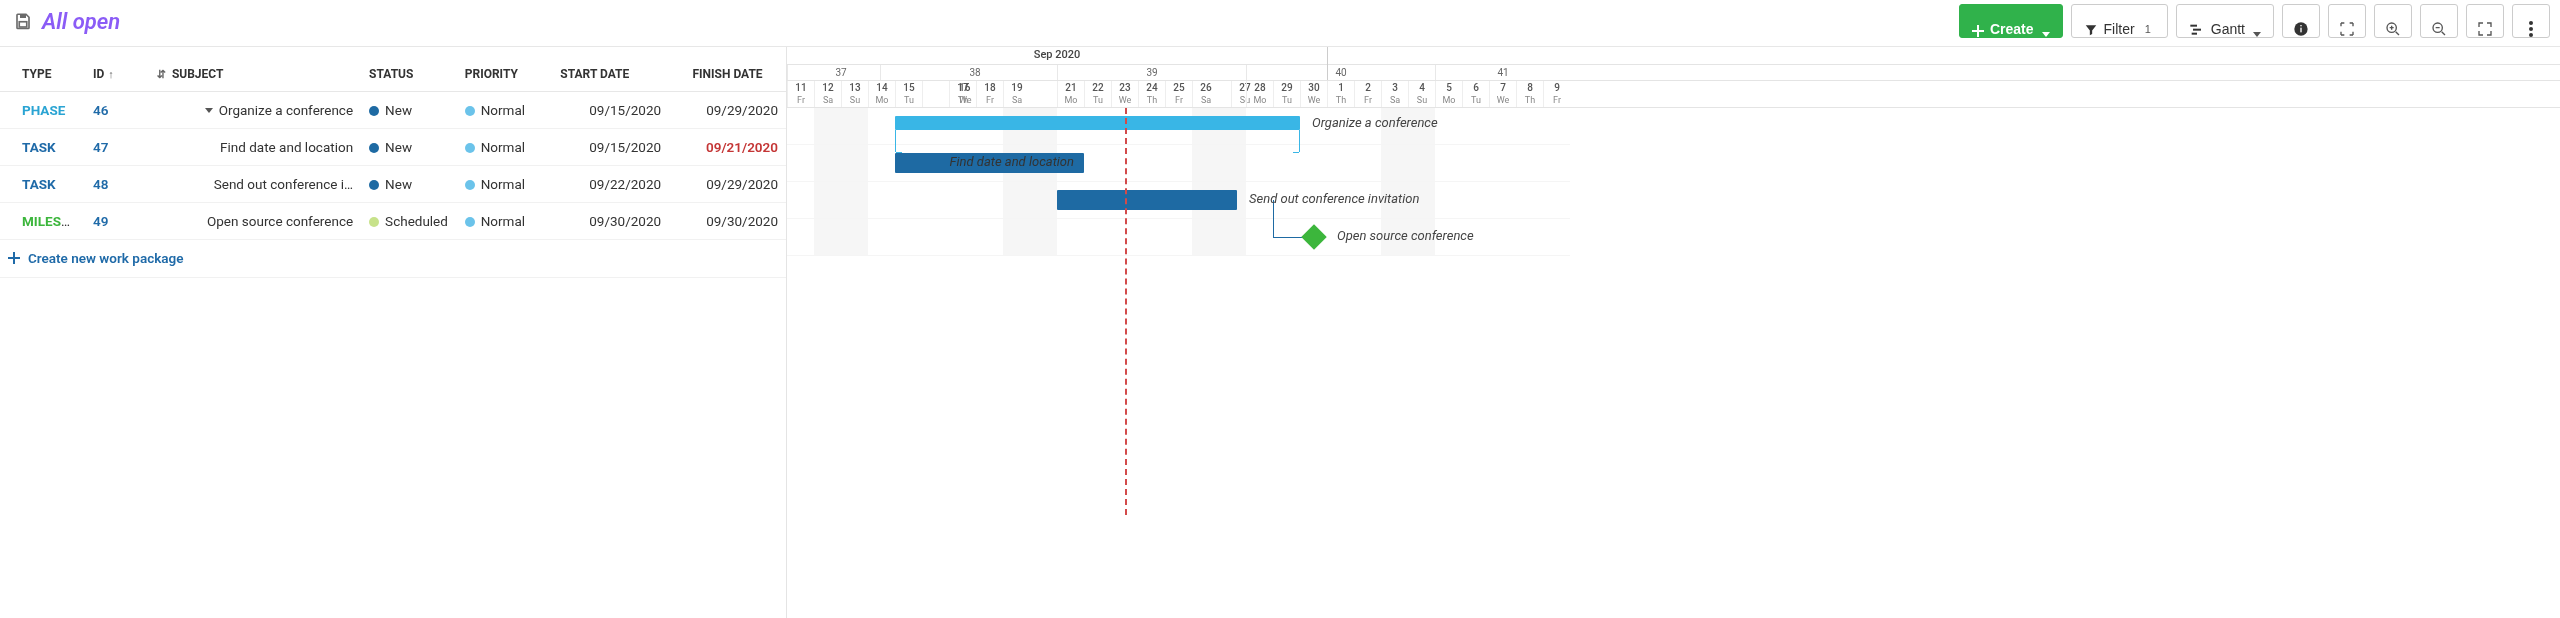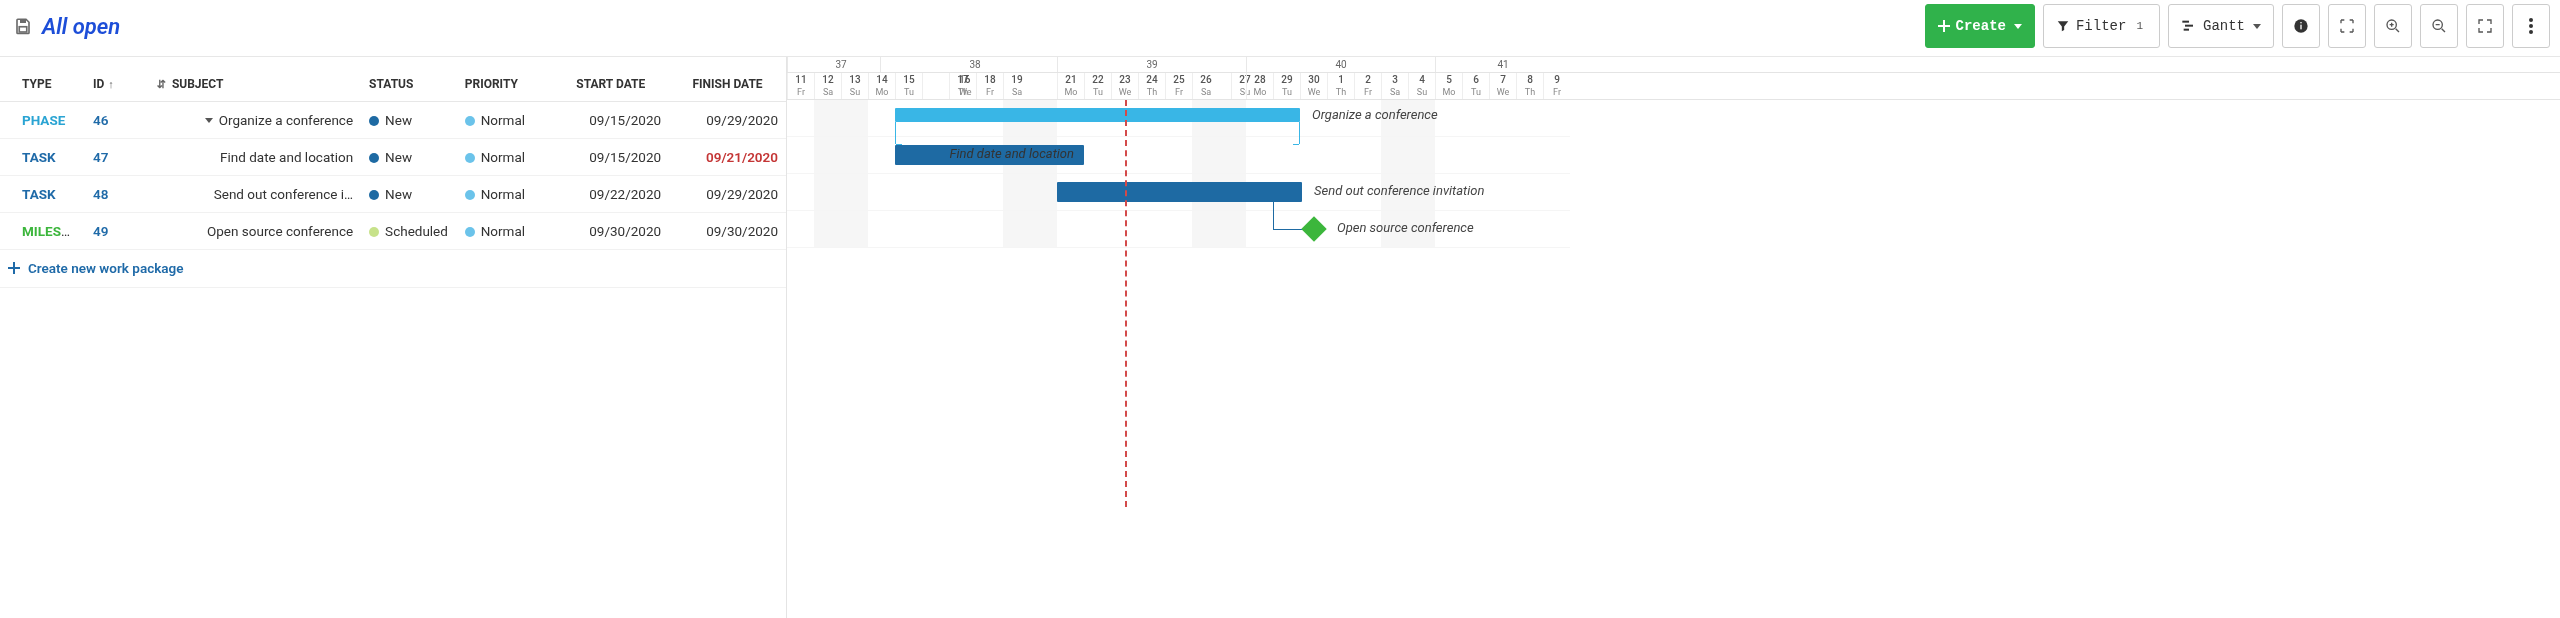--- a/index.html
+++ b/index.html
@@ -5,25 +5,25 @@
   * { box-sizing: border-box; margin: 0; padding: 0; }
   html, body { width: 100%; height: 100%; font-family: -apple-system, "Segoe UI", Roboto, "Helvetica Neue", Arial, sans-serif; color: #333; font-size: 13px; background:#fff;}
   body { display: flex; flex-direction: column; }
 
   
   .toolbar {
     display: flex; align-items: center; padding: 4px 10px 8px 14px;
     border-bottom: 1px solid #e7e7e7;
   }
   .title-group { display:flex; align-items:center; gap:10px; flex:1; color:#555;}
-  .title-text { font-size: 22px; font-weight: 600; font-style: italic; color:#1d4ed8;}
+  .title-text { font-size: 22px; font-weight: 600; font-style: italic; color:#8b5cf6;}
   .btn {
-    display:inline-flex; align-items:center; gap:6px;
-    height:44px; padding:0 12px; border:1px solid #ccc; border-radius:3px;
-    background:#fff; color:#333; font-size:14px; cursor:pointer;font-family:Liberation Mono, monospace;
+    display:inline-flex; align-items:flex-end; gap:6px;
+    height:34px; padding:0 12px; border:1px solid #ccc; border-radius:3px;
+    background:#fff; color:#333; font-size:14px; cursor:pointer;
   }
   .btn.icon-only { padding:0; width:38px; justify-content:center;}
   .btn.green { background:#30b24b; border-color:#30b24b; color:#fff; font-weight:600;}
   .btn.green .caret { border-top-color:#fff; }
   .toolbar-right { display:flex; align-items:center; gap:8px; }
   .badge {
     display:inline-flex; align-items:center; justify-content:center;
     min-width:14px; height:16px; padding:0 4px; font-size:11px;
     color:#555;
   }
@@ -220,21 +220,21 @@
         <tr>
           <th class="col-type">TYPE</th>
           <th class="col-id">
             <span>ID</span><span class="sort-arrow">↑</span>
           </th>
           <th class="col-subject">
             <span class="hier-icon">⇵</span><span>SUBJECT</span>
           </th>
           <th class="col-status">STATUS</th>
           <th class="col-priority">PRIORITY</th>
-          <th class="col-start" style="text-align:center">START DATE</th>
+          <th class="col-start" style="text-align:left">START DATE</th>
           <th class="col-finish" style="text-align:center">FINISH DATE</th>
         </tr>
       </thead>
       <tbody id="wp-tbody">
           <tr>
             <td class="col-type"><span class="type-phase">PHASE</span></td>
             <td class="col-id"><span class="id-link">46</span></td>
             <td class="col-subject">
               <div class="subj-cell indent-1" style="padding-left:0px">
                 <span class="expand-caret"></span>
@@ -294,20 +294,24 @@
               <span>Create new work package</span>
             </span>
           </td>
         </tr>
       </tbody>
     </table>
   </div>
 
   <div class="right-pane">
     <div class="gantt-header">
+      <div class="gantt-month-row" id="gantt-month-row">
+          <div class="gantt-month-label" style="left: 0px; width: 540px;">Sep 2020</div>
+          <div style="position: absolute; left: 540px; top: 0px; bottom: -42px; width: 0px; border-left: 1px solid rgb(204, 204, 204);"></div>
+        </div>
       <div class="gantt-week-row" id="gantt-week-row">
           <div class="gantt-week-cell" style="left: 0px; width: 81px; padding-left: 26px;">37</div>
           <div class="gantt-week-cell" style="left: 93px; width: 189px;">38</div>
           <div class="gantt-week-cell" style="left: 270px; width: 189px;">39</div>
           <div class="gantt-week-cell" style="left: 459px; width: 189px;">40</div>
           <div class="gantt-week-cell" style="left: 648px; width: 135px;">41</div>
         </div>
       <div class="gantt-day-row" id="gantt-day-row">
           <div class="gantt-day-cell" style="left: 0px; width: 27px;">
             <span class="d">11</span>
@@ -440,21 +444,21 @@
         <div class="gantt-row" style="top: 37px; position: absolute; left: 0px; right: 0px;"></div>
         <div class="gantt-row" style="top: 74px; position: absolute; left: 0px; right: 0px;"></div>
         <div class="gantt-row" style="top: 111px; position: absolute; left: 0px; right: 0px;"></div>
         <div class="today-line" style="left: 337.5px;"></div>
         <div class="bar phase" style="left: 108px; width: 405px; top: 8px;">
           <span class="bar-label">Organize a conference</span>
         </div>
         <div class="bar task inner-label" style="left: 108px; width: 189px; top: 45px;">
           <span class="bar-label">Find date and location</span>
         </div>
-        <div class="bar task" style="left: 270px; width: 245px; top: 82px; padding-left: 46px;">
+        <div class="bar task" style="left: 270px; width: 180px; top: 82px; padding-left: 46px;">
           <span class="bar-label">Send out conference invitation</span>
         </div>
         <div class="milestone" style="left: 517.5px; top: 120px;"></div>
         <div class="milestone-label" style="left: 550px; top: 120px;">Open source conference</div>
         <div class="phase-bracket" style="left: 108px; width: 405px; top: 22px;"></div>
         <div class="dep-line-v" style="left: 486px; top: 92px; height: 37px;"></div>
         <div class="dep-line-h" style="left: 486px; top: 129px; width: 40.5px;"></div>
       </div>
   </div>
 

